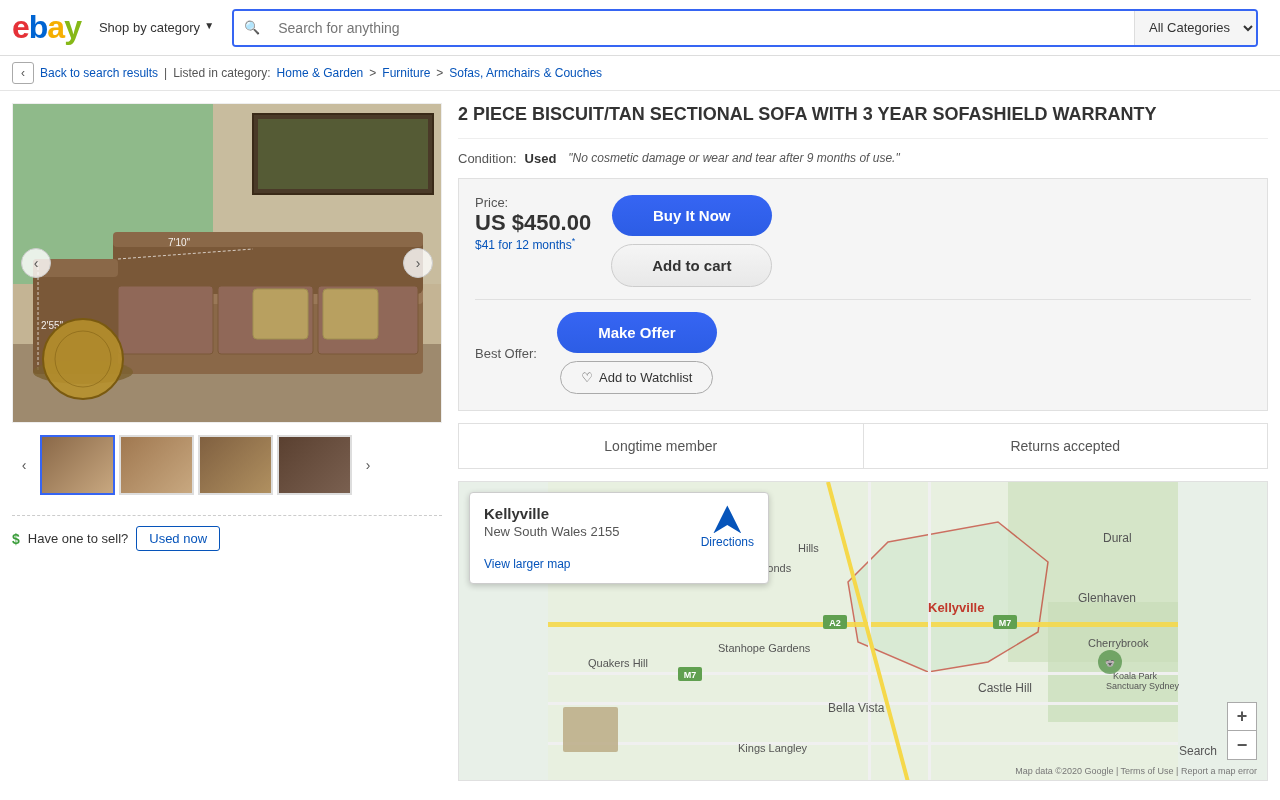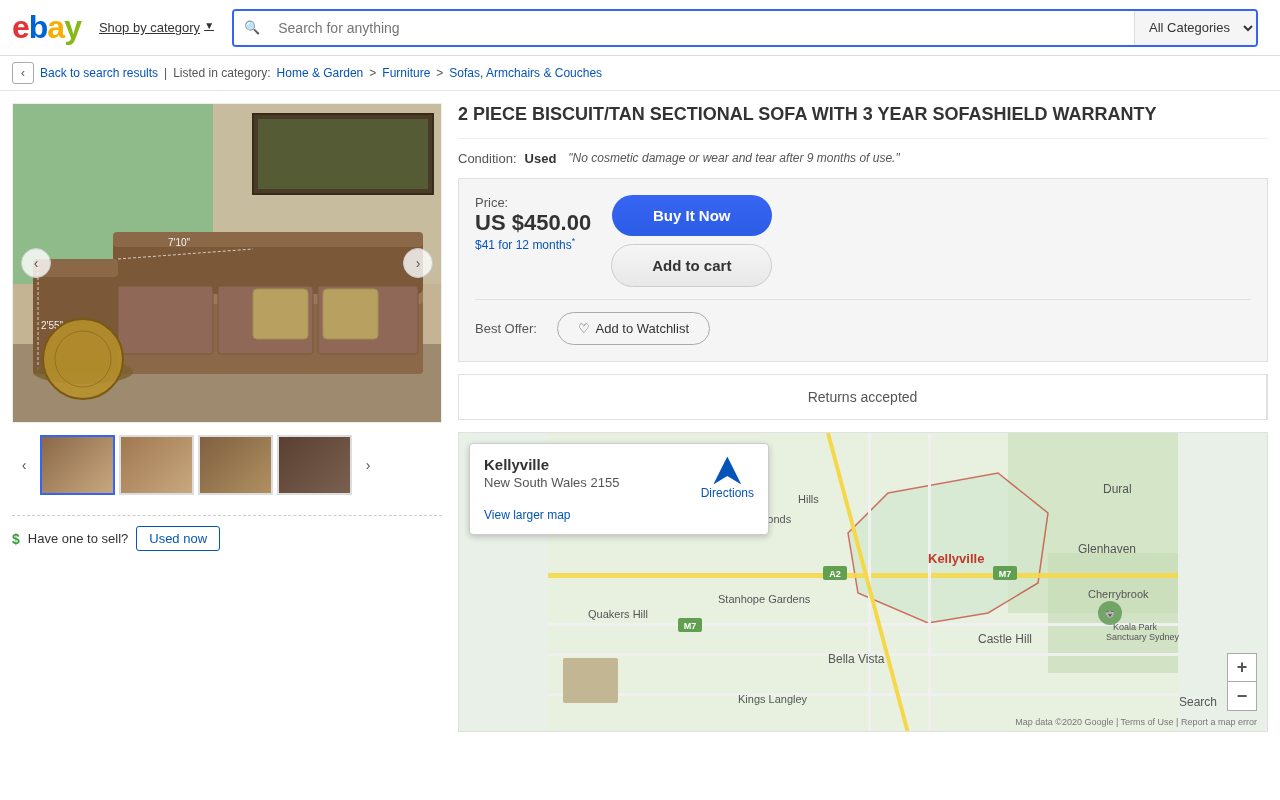--- a/index.html
+++ b/index.html
@@ -26,21 +26,20 @@
     #logo span:nth-child(4) { color: #86b817; }
 
     #shop-by-category {
       display: flex;
       align-items: flex-start;
       font-size: 13px;
       color: #333;
       cursor: pointer;
       padding: 4px 8px;
       white-space: nowrap;
-      text-decoration: underline;
     }
     #shop-by-category .chevron { margin-left: 4px; font-size: 10px; }
 
     #search-bar {
       display: flex;
       flex: 1;
       margin: 0 10px;
       border: 2px solid #3665f3;
       border-radius: 4px;
       overflow: hidden;
@@ -560,29 +559,33 @@
           <button class="btn-buy-now">Buy It Now</button>
           <button class="btn-add-cart">Add to cart</button>
         </div>
       </div>
 
       <div id="best-offer-row">
         <div>
           <div class="price-label">Best Offer:</div>
         </div>
         <div id="buttons-col" style="display:flex; flex-direction:column; gap:8px;">
+          <button class="btn-make-offer">Make Offer</button>
           <button id="watchlist-btn">
             <span class="heart-icon">♡</span>
             <span>Add to Watchlist</span>
           </button>
         </div>
       </div>
     </div>
 
     <div id="seller-info-bar">
+      <div class="seller-cell">
+        <span>Longtime member</span>
+      </div>
       <div class="seller-cell">
         <span>Returns accepted</span>
       </div>
     </div>
 
     <div id="map-section">
       <div id="map-bg">
         
         <svg width="100%" height="300" viewBox="0 0 630 300" xmlns="http://www.w3.org/2000/svg">
 

